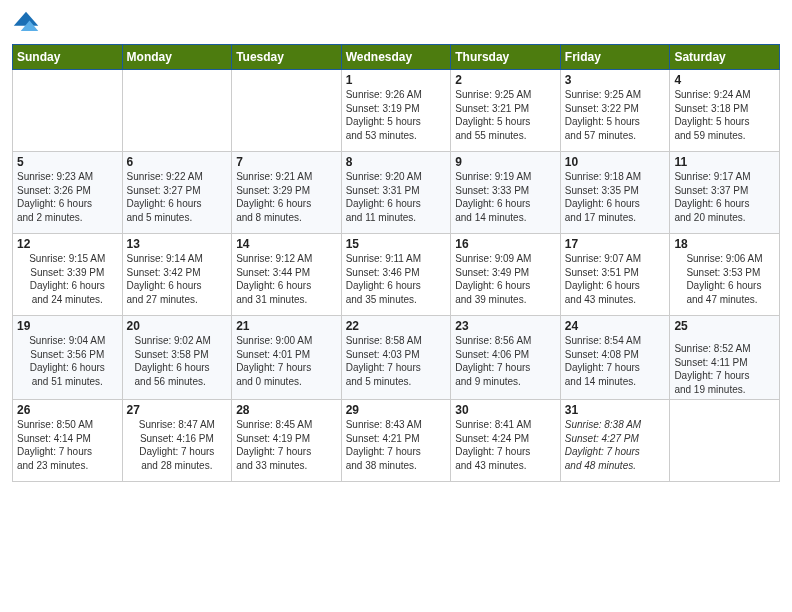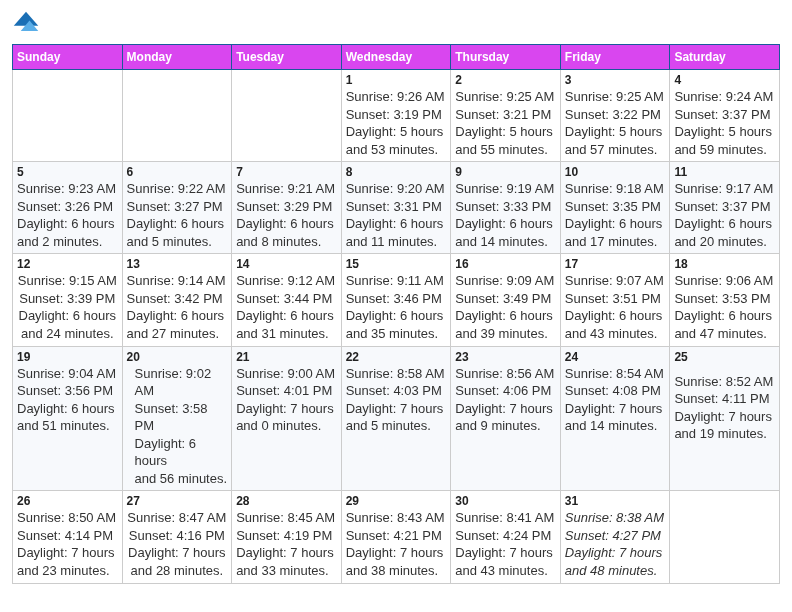--- a/index.html
+++ b/index.html
@@ -48,21 +48,21 @@
     .subtitle {
       font-size: 13px;
       color: #444;
     }
     .calendar {
       width: 100%;
       border-collapse: collapse;
       border: 1px solid #ccc;
     }
     .calendar th {
-      background-color: #d946ef;
+      background-color: #4d7c0f;
       color: white;
       font-size: 12px;
       font-weight: bold;
       padding: 5px 4px;
       text-align: left;
       border: 1px solid #1a5a9a;
     }
     .calendar td {
       vertical-align: top;
       border: 1px solid #ccc;
@@ -74,21 +74,21 @@
     .calendar tr:nth-child(even) td {
       background: #f7f9fc;
     }
     .day-number {
       font-size: 12px;
       font-weight: bold;
       color: #222;
       margin-bottom: 1px;
     }
     .day-info {
-      font-size: 13px;
+      font-size: 10px;
       color: #333;
       line-height: 1.35;
     }
     .empty-cell {
       background: #fff !important;
     }
   </style>
 </head>
 <body>
 
@@ -144,21 +144,21 @@
           <td>
             <div class="day-number">3</div>
             <div class="day-info" style="white-space: pre-line;">Sunrise: 9:25 AM
 Sunset: 3:22 PM
 Daylight: 5 hours
 and 57 minutes.</div>
           </td>
           <td>
             <div class="day-number">4</div>
             <div class="day-info" style="white-space: pre-line;">Sunrise: 9:24 AM
-Sunset: 3:37 PM
+Sunset: 3:18 PM
 Daylight: 5 hours
 and 59 minutes.</div>
           </td>
         </tr>
         <tr>
           <td>
             <div class="day-number">5</div>
             <div class="day-info" style="white-space: pre-line;">Sunrise: 9:23 AM
 Sunset: 3:26 PM
 Daylight: 6 hours
@@ -245,30 +245,30 @@
           </td>
           <td>
             <div class="day-number">17</div>
             <div class="day-info" style="white-space: pre-line;">Sunrise: 9:07 AM
 Sunset: 3:51 PM
 Daylight: 6 hours
 and 43 minutes.</div>
           </td>
           <td>
             <div class="day-number">18</div>
-            <div class="day-info" style="white-space: pre-line;">Sunrise: 9:06 AM
+            <div class="day-info" style="white-space: pre-line; margin-left: 12px;">Sunrise: 9:06 AM
 Sunset: 3:53 PM
 Daylight: 6 hours
 and 47 minutes.</div>
           </td>
         </tr>
         <tr>
           <td>
             <div class="day-number">19</div>
-            <div class="day-info" style="white-space: pre-line;">Sunrise: 9:04 AM
+            <div class="day-info" style="white-space: pre-line; text-align: center;">Sunrise: 9:04 AM
 Sunset: 3:56 PM
 Daylight: 6 hours
 and 51 minutes.</div>
           </td>
           <td>
             <div class="day-number">20</div>
             <div class="day-info" style="white-space: pre-line; margin-left: 8px;">Sunrise: 9:02 AM
 Sunset: 3:58 PM
 Daylight: 6 hours
 and 56 minutes.</div>

